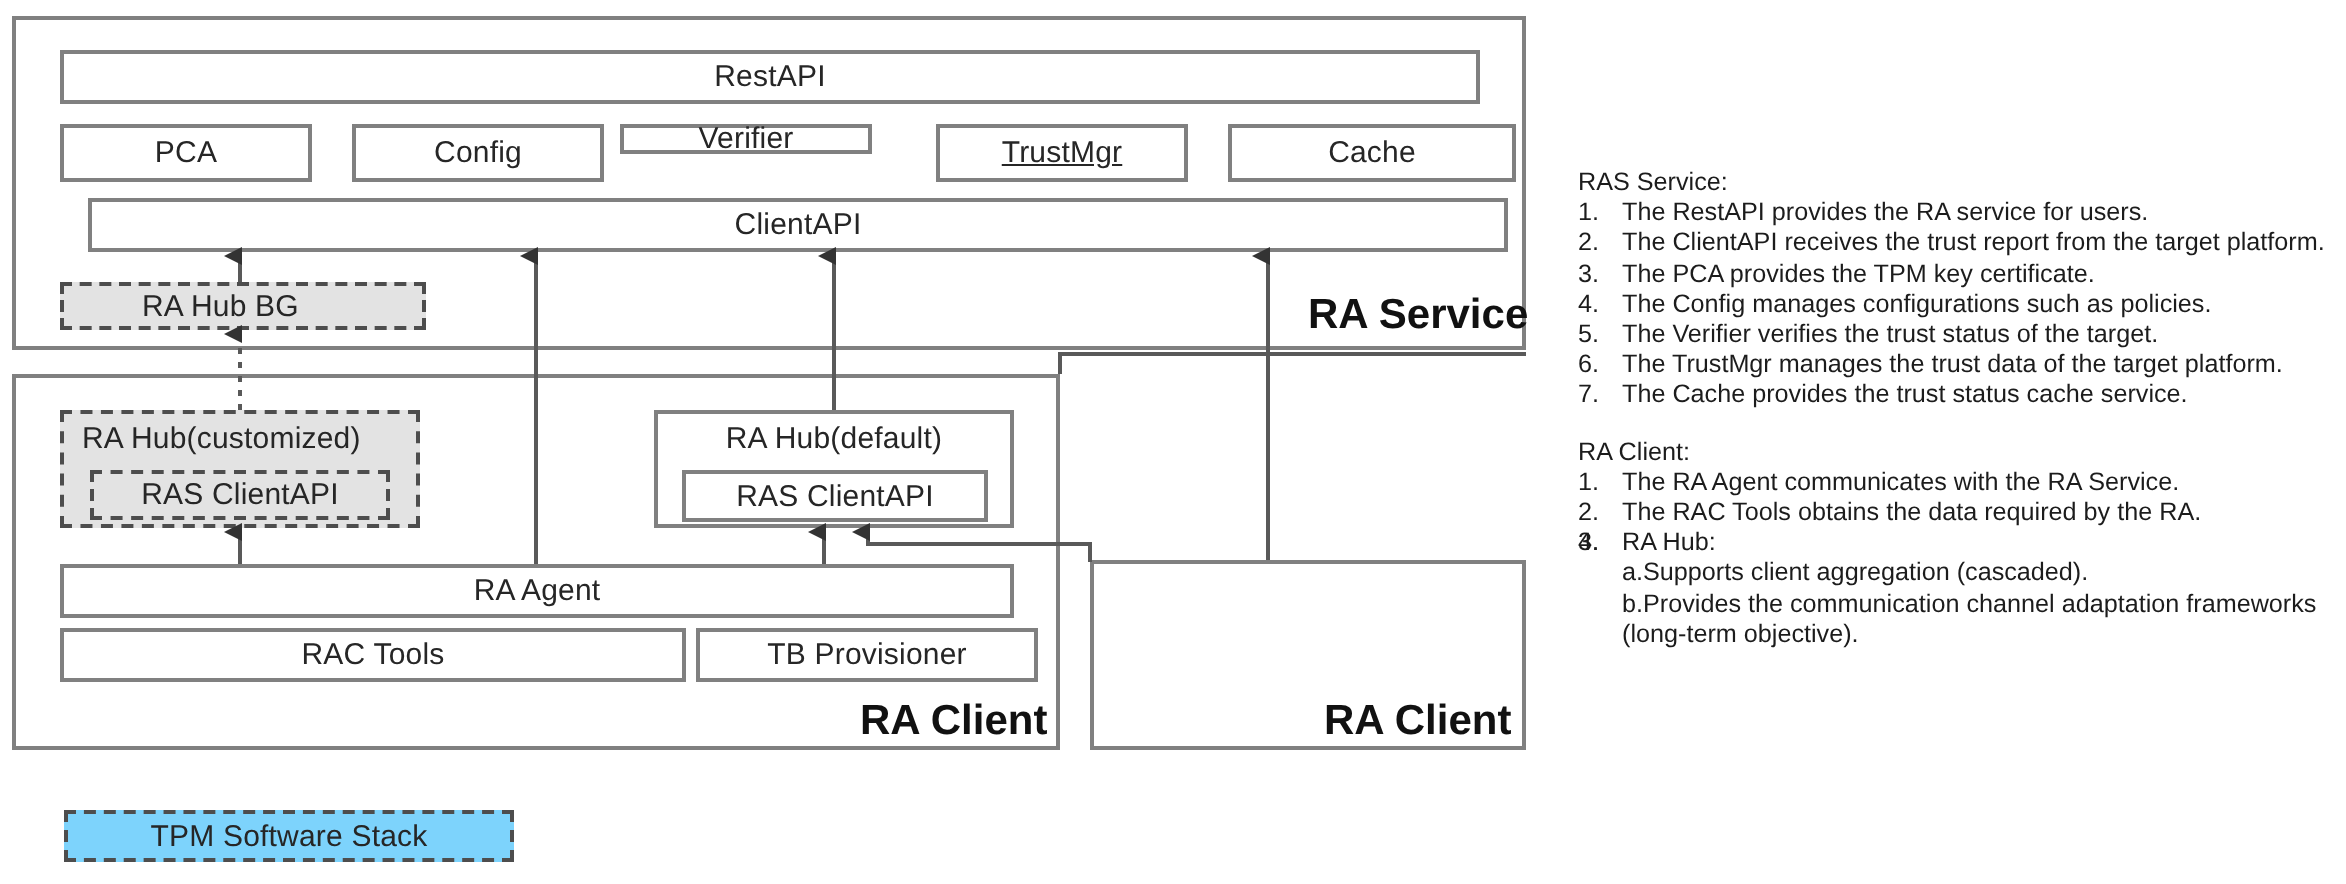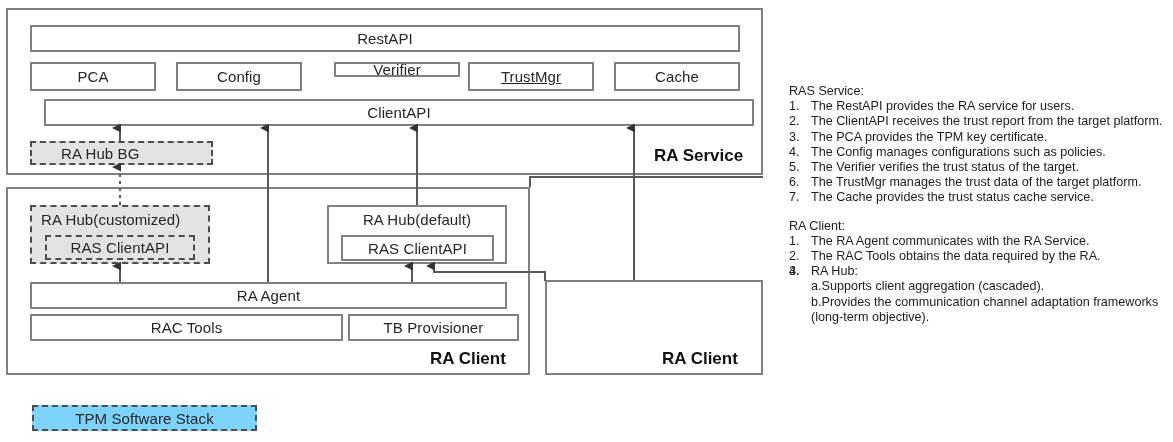--- a/index.html
+++ b/index.html
@@ -47,21 +47,21 @@
     border: 2px dashed #4d4d4d;
     background: #e3e3e3;
   }
   .dashed-clear {
     border: 2px dashed #4d4d4d;
     background: #7dd3fc;
   }
   .container-label {
     position: absolute;
     font-weight: bold;
-    font-size: 17px;
+    font-size: 21px;
     color: #111111;
     white-space: nowrap;
   }
 
   
   #wires {
     position: absolute;
     left: 0; top: 0;
     width: 1173px;
     height: 442px;
@@ -108,35 +108,35 @@
   <div class="box" style="left:30px; top:25px; width:710px; height:27px;">
     <span>RestAPI</span>
   </div>
 
   <div class="box" style="left:30px; top:62px; width:126px; height:29px;">
     <span>PCA</span>
   </div>
   <div class="box" style="left:176px; top:62px; width:126px; height:29px;">
     <span>Config</span>
   </div>
-  <div class="box" style="left:334px; top:62px; width:126px; height:15px;">
+  <div class="box" style="left:310px; top:62px; width:126px; height:15px;">
     <span>Verifier</span>
   </div>
   <div class="box" style="left:468px; top:62px; width:126px; height:29px;text-decoration:underline;">
     <span>TrustMgr</span>
   </div>
-  <div class="box" style="left:614px; top:62px; width:126px; height:29px;">
+  <div class="box" style="left:614px; top:62px; width:144px; height:29px;">
     <span>Cache</span>
   </div>
 
   <div class="box" style="left:30px; top:99px; width:710px; height:27px;margin-left:14px;">
     <span>ClientAPI</span>
   </div>
 
-  <div class="box dashed" style="left:30px; top:141px; width:183px; height:24px; justify-content:flex-start; padding-left:29px;text-align:center;">
+  <div class="box dashed" style="left:30px; top:141px; width:183px; height:24px; justify-content:flex-start; padding-left:39px;text-align:center;">
     <span>RA Hub BG</span>
   </div>
 
   <div class="container-label" style="left:654px; top:146px;">RA Service</div>
 
   <div class="container-box" style="left:6px; top:187px; width:524px; height:188px;"></div>
 
   <div class="box dashed" style="left:30px; top:205px; width:180px; height:59px; display:block;">
     <div style="position:absolute; left:9px; top:4px; font-size:15px;">RA Hub(customized)</div>
     <div class="dashed" style="position:absolute; left:13px; top:28px; width:150px; height:25px; display:flex; align-items:center; justify-content:center; font-size:15px; box-sizing:border-box;">

